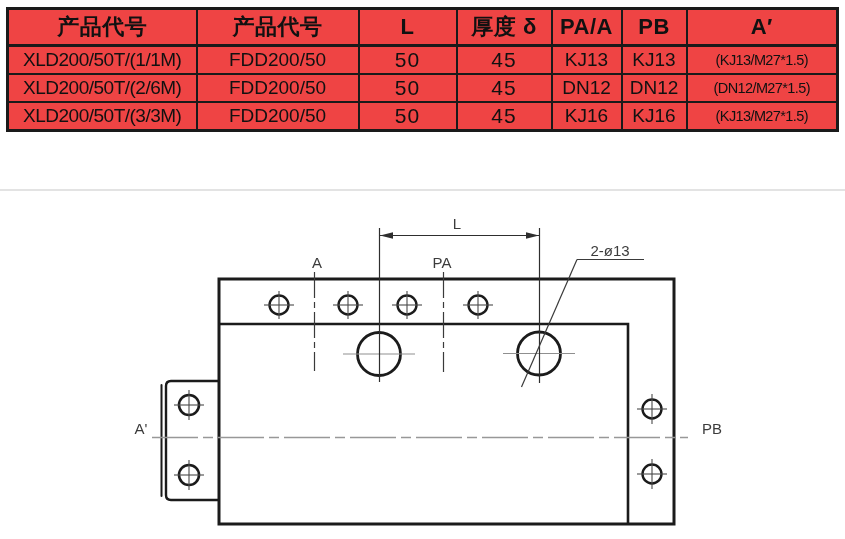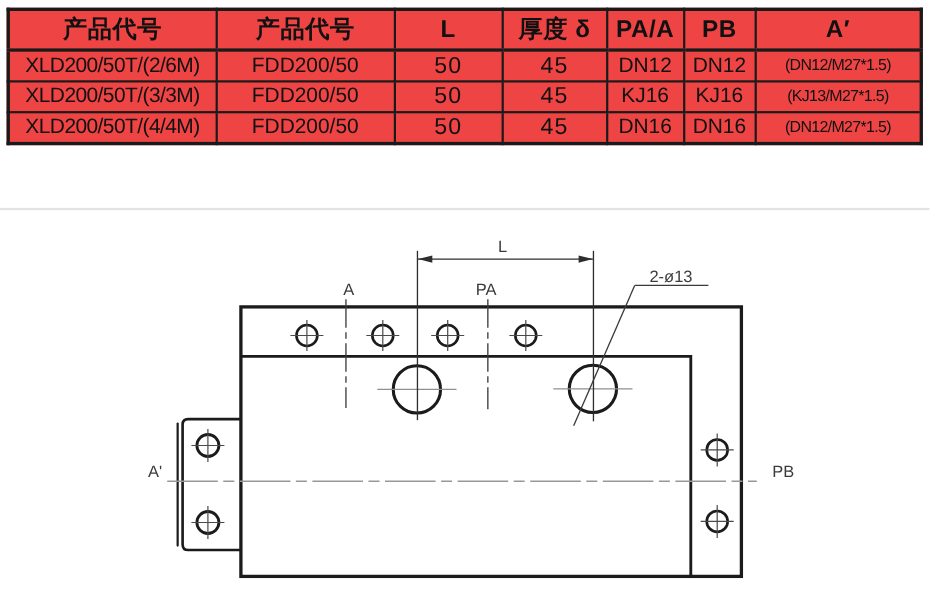--- a/index.html
+++ b/index.html
@@ -67,46 +67,46 @@
         <th>产品代号</th>
         <th>L</th>
         <th>厚度 δ</th>
         <th>PA/A</th>
         <th>PB</th>
         <th>A′</th>
       </tr>
     </thead>
     <tbody>
       <tr>
+        <td>XLD200/50T/(1/1M)</td>
+        <td>FDD200/50</td>
+        <td class="num">50</td>
+        <td class="num">45</td>
+        <td>KJ13</td>
+        <td>KJ13</td>
+        <td class="aprime">(KJ13/M27*1.5)</td>
+      </tr>
+      <tr>
         <td>XLD200/50T/(2/6M)</td>
         <td>FDD200/50</td>
         <td class="num">50</td>
         <td class="num">45</td>
         <td>DN12</td>
         <td>DN12</td>
         <td class="aprime">(DN12/M27*1.5)</td>
       </tr>
       <tr>
         <td>XLD200/50T/(3/3M)</td>
         <td>FDD200/50</td>
         <td class="num">50</td>
         <td class="num">45</td>
         <td>KJ16</td>
         <td>KJ16</td>
         <td class="aprime">(KJ13/M27*1.5)</td>
       </tr>
-      <tr>
-        <td>XLD200/50T/(4/4M)</td>
-        <td>FDD200/50</td>
-        <td class="num">50</td>
-        <td class="num">45</td>
-        <td>DN16</td>
-        <td>DN16</td>
-        <td class="aprime">(DN12/M27*1.5)</td>
-      </tr>
     </tbody>
   </table>
 </div>
 
 <div class="table-shadow"></div>
 
 <svg class="drawing" width="845" height="539" viewBox="0 0 845 539">
 
   <rect x="219" y="279" width="455" height="245" fill="none" stroke="#1b1b1b" stroke-width="3"></rect>
 

